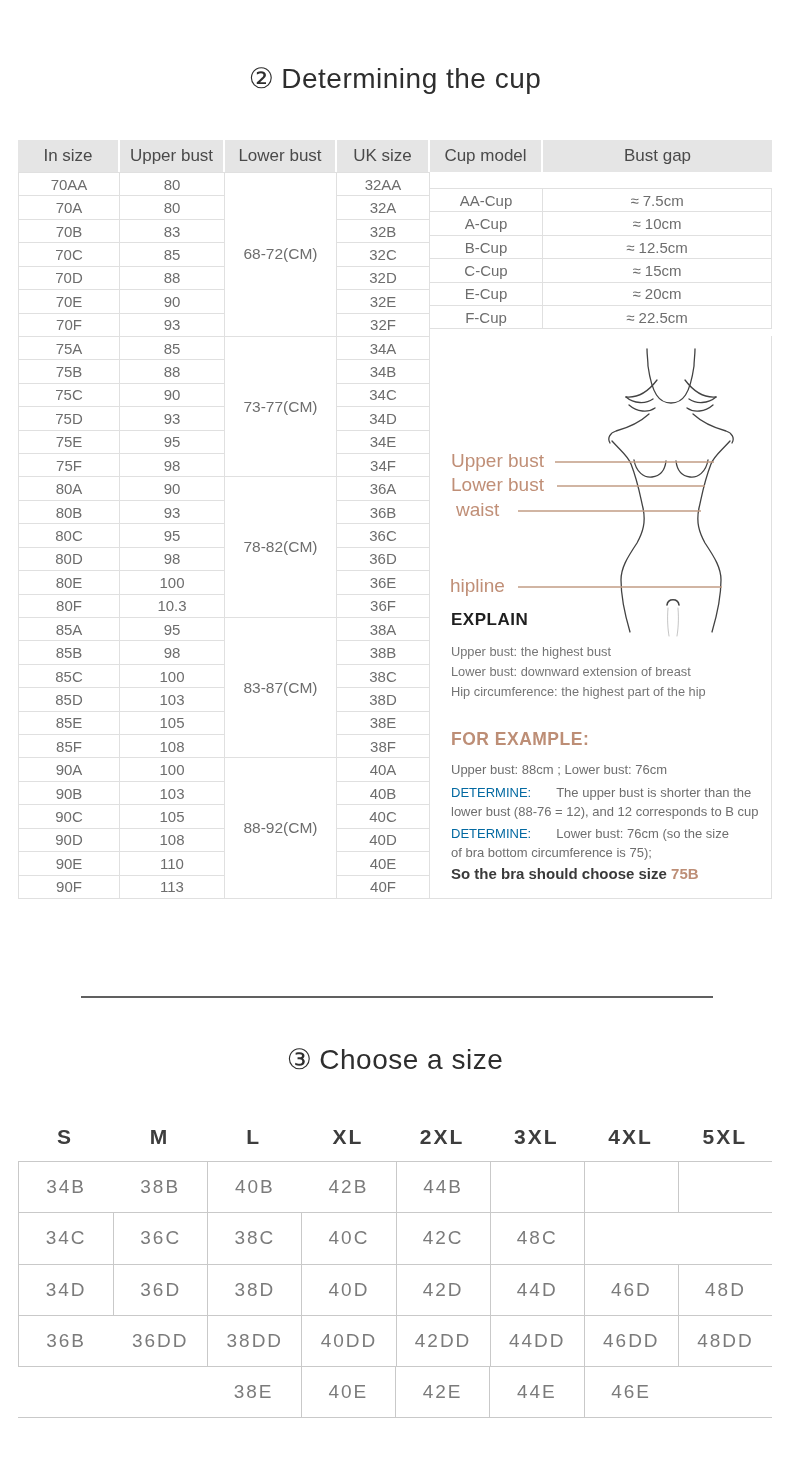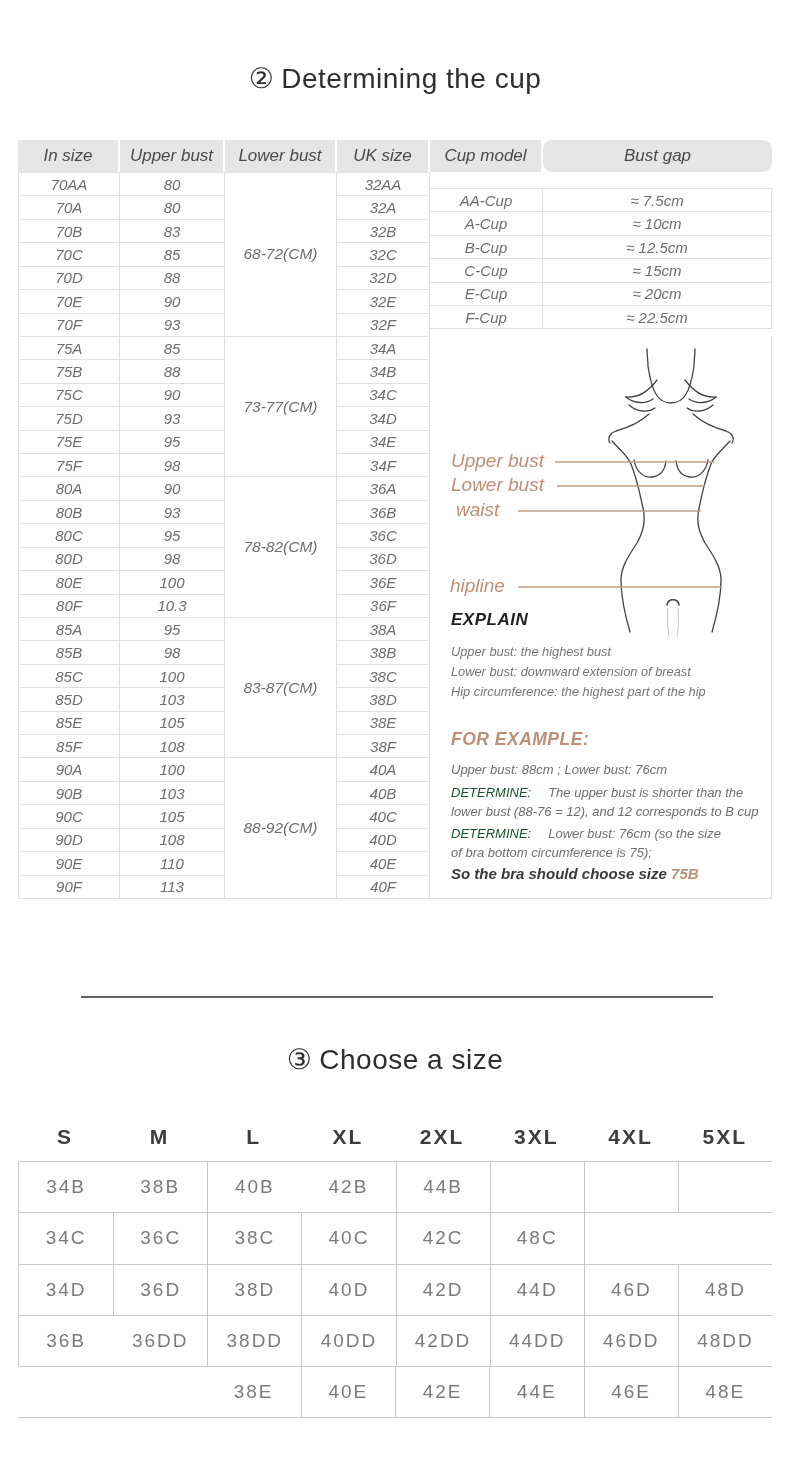--- a/index.html
+++ b/index.html
@@ -5,21 +5,21 @@
   html,body{margin:0;padding:0;background:#fff;}
   .page{position:relative;width:790px;height:1471px;background:#ffffff;overflow:hidden;
         font-family:"Liberation Sans","DejaVu Sans",sans-serif;}
   .sec-title{position:absolute;left:0;width:790px;text-align:center;font-size:28px;
              color:#2e2e2e;font-weight:400;letter-spacing:.5px;}
   #title-cup{top:62px;}
   #title-size{top:1043px;}
   .circ-num{margin-right:7px;}
 
   
-  .t1{position:absolute;left:18px;top:140px;width:754px;height:604px;font-style:italic;}
+  .t1{position:absolute;left:18px;top:140px;width:754px;height:604px;}
   .t1-head{display:flex;height:32px;}
   .t1h{box-sizing:border-box;background:#e5e5e5;border-right:2px solid #fff;
        display:flex;align-items:center;justify-content:center;
        font-size:17px;color:#4a4a4a;}
   .t1h:last-child{border-right:none;}
   .t1-left{position:absolute;top:32px;left:0;width:412px;box-sizing:border-box;
            border-top:1px solid #e0e0e0;border-left:1px solid #e0e0e0;}
   .t1-group{display:flex;}
   .t1col{display:flex;flex-direction:column;}
   .t1cell{box-sizing:border-box;border-right:1px solid #e0e0e0;border-bottom:1px solid #e0e0e0;
@@ -41,21 +41,21 @@
   .explain-title{position:absolute;left:21px;top:274px;font-size:17px;color:#1f1f1f;
                  font-weight:600;letter-spacing:.5px;}
   .explain-lines{position:absolute;left:21px;top:306px;width:312px;font-size:12.8px;
                  color:#757575;line-height:20px;}
   .example-title{position:absolute;left:21px;top:393px;font-size:17.5px;font-weight:bold;
                  color:#bd8e76;letter-spacing:.5px;}
   .example-intro{position:absolute;left:21px;top:426px;font-size:13px;color:#6e6e6e;}
   .det-block{position:absolute;left:21px;width:316px;font-size:13px;color:#6e6e6e;line-height:19.5px;}
   #det1{top:447px;}
   #det2{top:488px;}
-  .det-label{color:#14532d;margin-right:17px;}
+  .det-label{color:#0369a1;margin-right:25px;}
   .conclusion{position:absolute;left:21px;top:529px;font-size:15px;font-weight:bold;color:#3a3a3a;}
   .conclusion .accent{color:#bd8e76;}
 
   
   .divider{position:absolute;left:81px;top:996px;width:632px;height:2px;background:#606060;}
 
   
   .t2{position:absolute;left:18px;top:1113px;width:754px;}
   .t2-head{display:grid;grid-template-columns:repeat(8,1fr);height:48px;}
   .t2h{display:flex;align-items:center;justify-content:center;font-size:21px;font-weight:bold;
@@ -77,21 +77,21 @@
     <span class="circ-num">②</span><span>Determining the cup</span>
   </div>
 
   <div class="t1">
     <div class="t1-head" id="t1-header">
         <div class="t1h" style="width: 102px;">In size</div>
         <div class="t1h" style="width: 105px;">Upper bust</div>
         <div class="t1h" style="width: 112px;">Lower bust</div>
         <div class="t1h" style="width: 93px;">UK size</div>
         <div class="t1h" style="width: 113px;">Cup model</div>
-        <div class="t1h" style="width: 229px; border-radius: 9px;">Bust gap</div>
+        <div class="t1h" style="width: 229px;">Bust gap</div>
       </div>
     <div class="t1-left" id="t1-left">
         <div class="t1-group" style="height: 163.936px;">
           <div class="t1col" style="width: 101px;">
             <div class="t1cell">70AA</div>
             <div class="t1cell">70A</div>
             <div class="t1cell">70B</div>
             <div class="t1cell">70C</div>
             <div class="t1cell">70D</div>
             <div class="t1cell">70E</div>
@@ -376,18 +376,17 @@
           <div class="t2cell bl">48DD</div>
         </div>
         <div class="t2row last">
           <div class="t2cell"></div>
           <div class="t2cell"></div>
           <div class="t2cell">38E</div>
           <div class="t2cell bl">40E</div>
           <div class="t2cell bl">42E</div>
           <div class="t2cell bl">44E</div>
           <div class="t2cell bl">46E</div>
-          <div class="t2cell bl">48E</div>
         </div>
       </div>
   </div>
 
 </div>
 
 </body></html>

